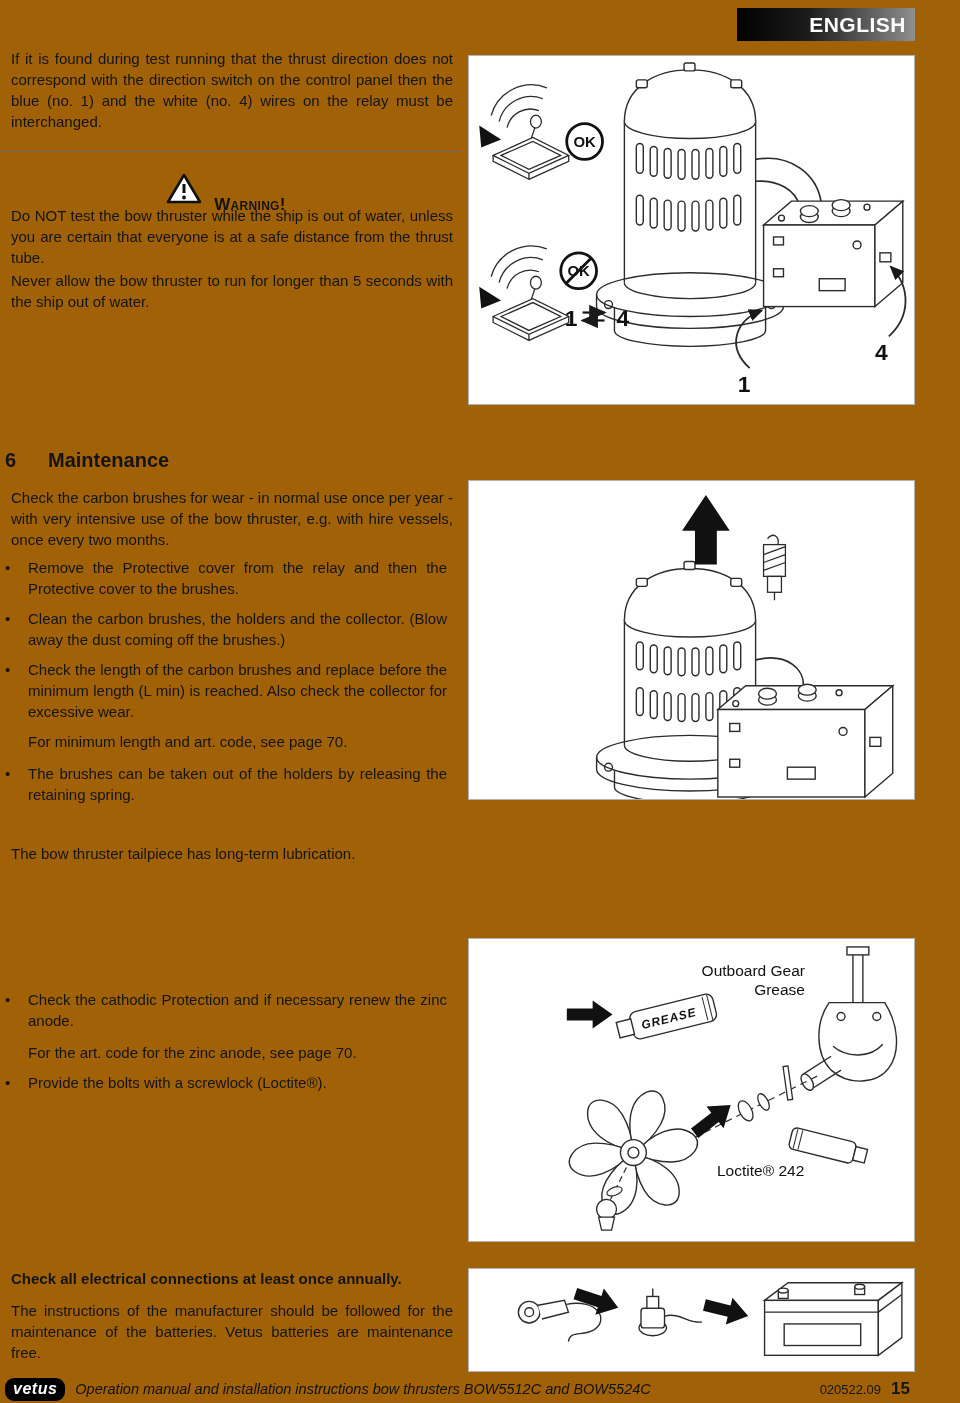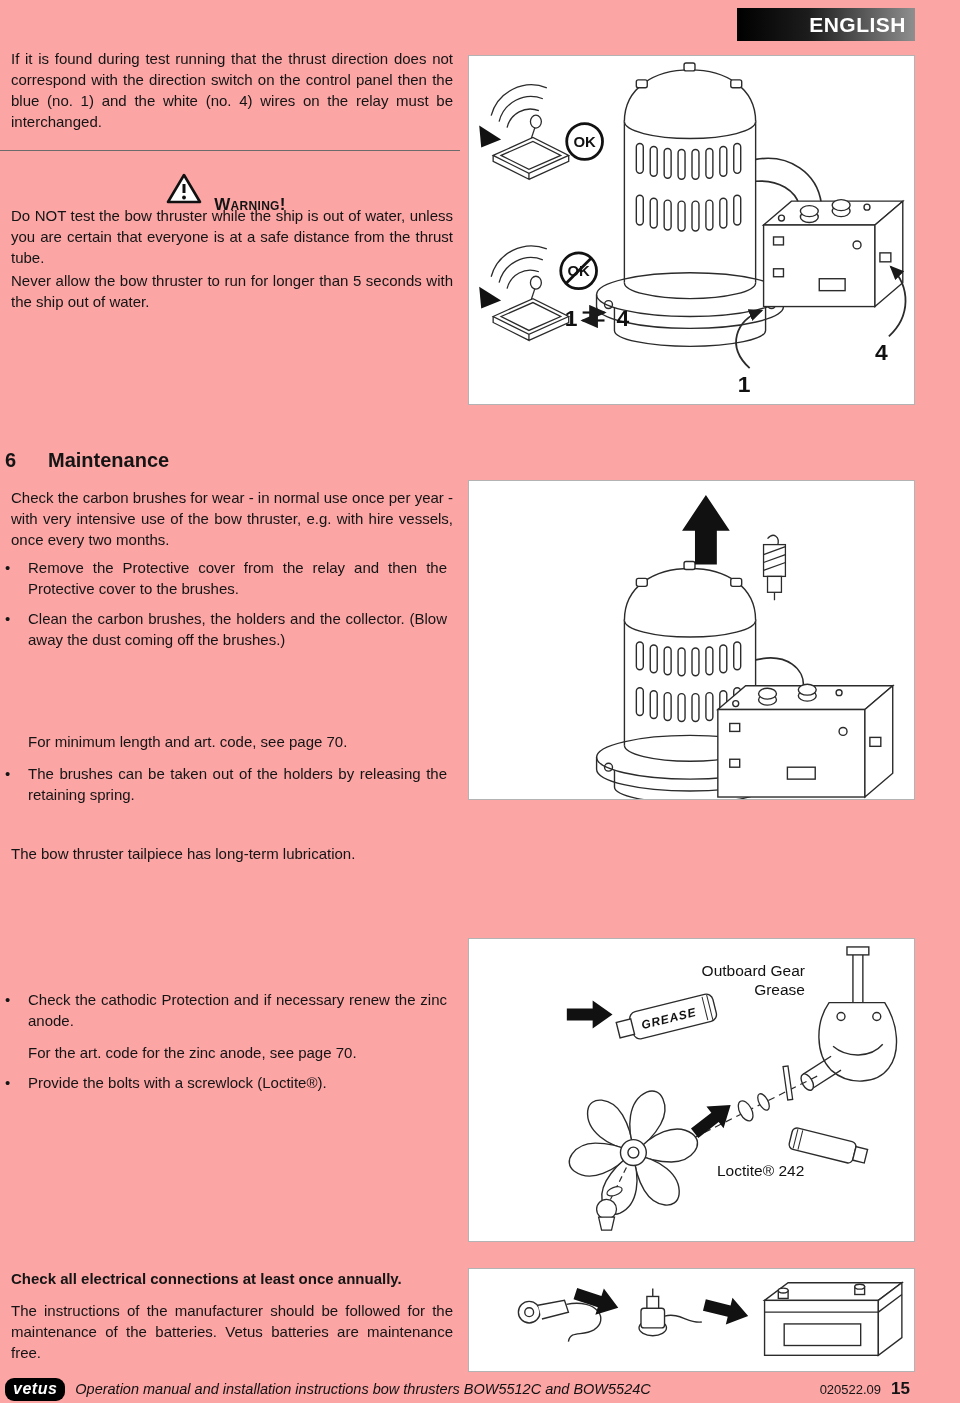--- a/index.html
+++ b/index.html
@@ -1,18 +1,18 @@
 <!DOCTYPE html>
 <html><head>
 <meta charset="utf-8">
 <style>
   * { margin:0; padding:0; box-sizing:border-box; }
   html,body { background:#fff; }
   .page {
-    position:relative; width:960px; height:1403px; background:#fca5a5;
+    position:relative; width:960px; height:1403px; background:#a16207;
     font-family:"Liberation Sans", sans-serif; color:#141414; overflow:hidden;
   }
   .abs { position:absolute; }
 
   
   .banner {
     position:absolute; left:737px; top:8px; width:178px; height:33px;
     background:linear-gradient(90deg,#000 0%,#1c1c1c 40%,#8f8f8f 100%);
     color:#fff; font-weight:bold; font-size:21px; letter-spacing:.5px;
     display:flex; align-items:center; justify-content:flex-end; padding-right:9px;
@@ -212,20 +212,23 @@
   </div>
 
   <p class="abs body left" style="top:487px">Check the carbon brushes for wear - in normal use once per year - with very intensive use of the bow thruster, e.g. with hire vessels, once every two months.</p>
 
   <div class="bullet" style="top:557px">
     <p class="body">Remove the Protective cover from the relay and then the Protective cover to the brushes.</p>
   </div>
   <div class="bullet" style="top:608px">
     <p class="body">Clean the carbon brushes, the holders and the collector. (Blow away the dust coming off the brushes.)</p>
   </div>
+  <div class="bullet" style="top:659px">
+    <p class="body">Check the length of the carbon brushes and replace before the minimum length (L min) is reached. Also check the collector for excessive wear.</p>
+  </div>
   <p class="abs note" style="top:731px">For minimum length and art. code, see page 70.</p>
   <div class="bullet" style="top:763px">
     <p class="body">The brushes can be taken out of the holders by releasing the retaining spring.</p>
   </div>
   <p class="abs body left" style="top:843px">The bow thruster tailpiece has long-term lubrication.</p>
 
   <div class="fig" style="left:468px; top:480px; width:447px; height:320px">
     <svg viewBox="0 0 447 320">
 
       <g stroke="#2b2b2b" stroke-width="1.4" fill="none">

